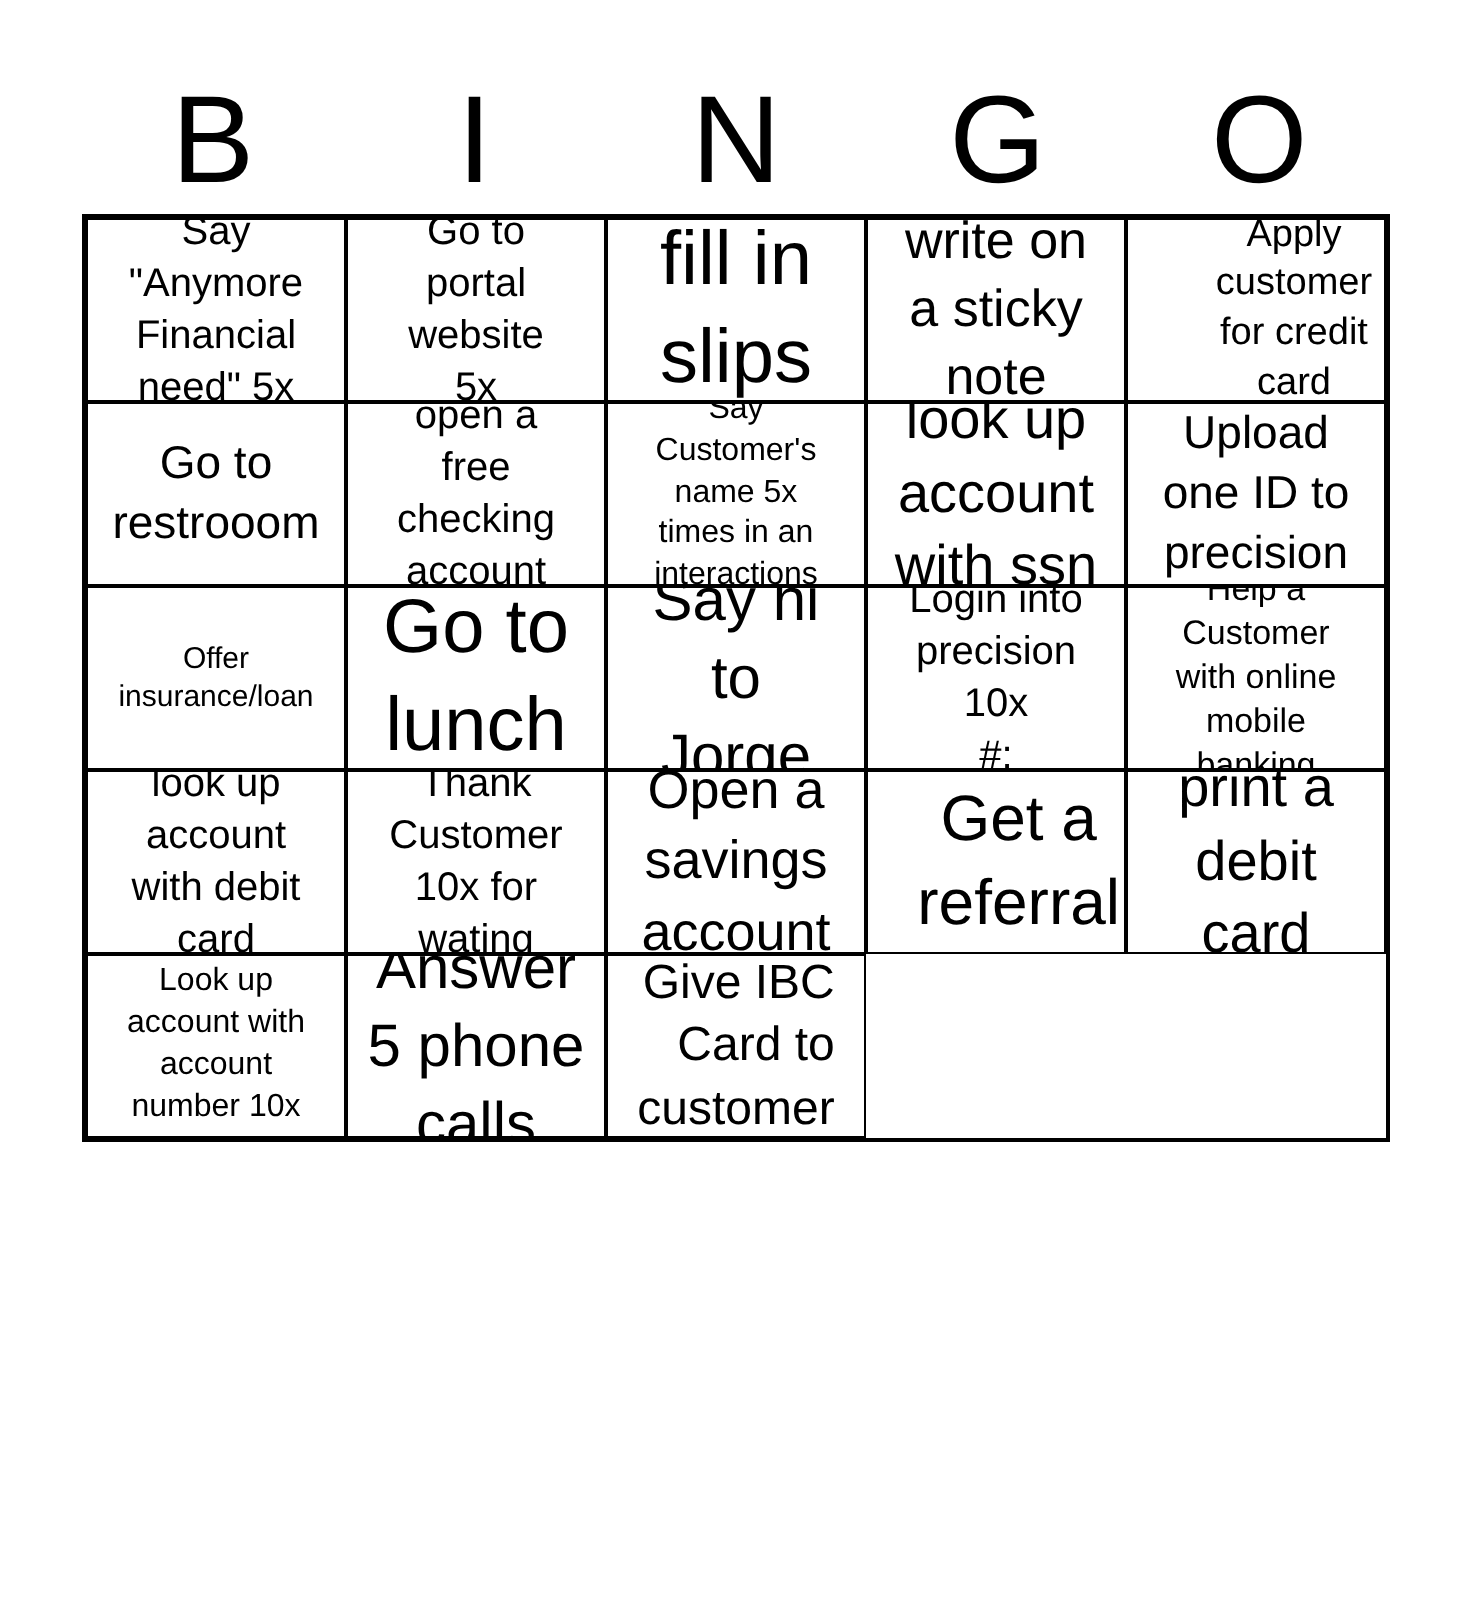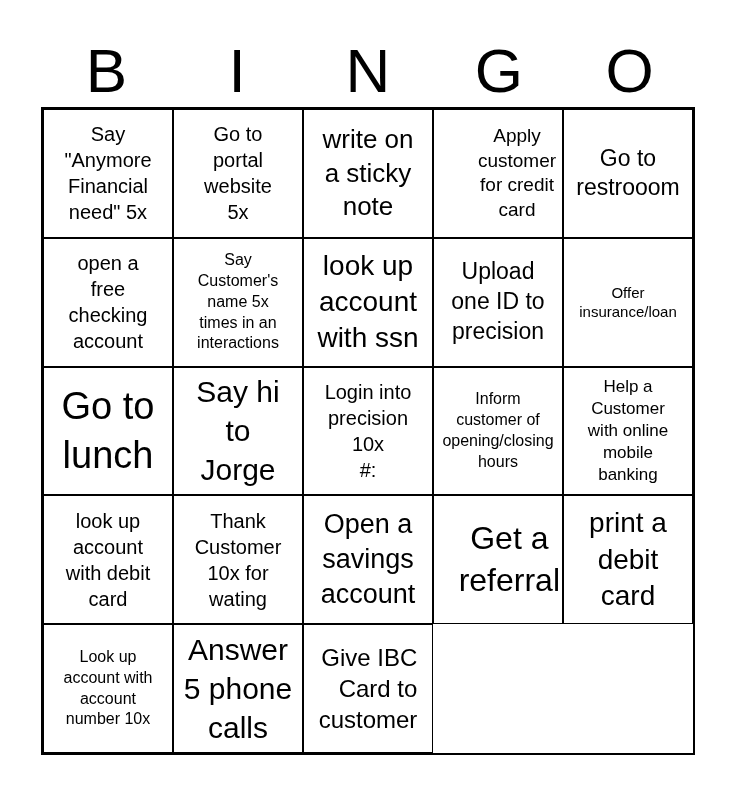--- a/index.html
+++ b/index.html
@@ -27,21 +27,21 @@
   }
   .title .letter {
     flex: 1 1 0;
     text-align: center;
   }
   .grid {
     position: absolute;
     left: 41px;
     top: 107px;
     width: 654px;
-    height: 648px;
+    height: 464px;
     box-sizing: border-box;
     border: 2px solid #000000;
     display: grid;
     grid-template-columns: repeat(5, 1fr);
     grid-template-rows: repeat(5, 1fr);
     background: #ffffff;
   }
   .cell {
     box-sizing: border-box;
     border: 1px solid #000000;
@@ -75,20 +75,24 @@
       <span class="cell-text">Say
 "Anymore
 Financial
 need" 5x</span>
     </div>
     <div class="cell" style="font-size: 20px;">
       <span class="cell-text">Go to
 portal
 website
 5x</span>
+    </div>
+    <div class="cell" style="font-size: 38px;">
+      <span class="cell-text">fill in
+slips</span>
     </div>
     <div class="cell" style="font-size: 26px;">
       <span class="cell-text">write on
 a sticky
 note</span>
     </div>
     <div class="cell" style="font-size: 19px; padding-left: 40px;">
       <span class="cell-text">Apply
 customer
 for credit
@@ -133,26 +137,20 @@
       <span class="cell-text">Say hi
 to
 Jorge</span>
     </div>
     <div class="cell" style="font-size: 20px;">
       <span class="cell-text">Login into
 precision
 10x
 #:</span>
     </div>
-    <div class="cell" style="font-size: 16px;">
-      <span class="cell-text">Inform
-customer of
-opening/closing
-hours</span>
-    </div>
     <div class="cell" style="font-size: 17px;">
       <span class="cell-text">Help a
 Customer
 with online
 mobile
 banking</span>
     </div>
     <div class="cell" style="font-size: 20px;">
       <span class="cell-text">look up
 account

